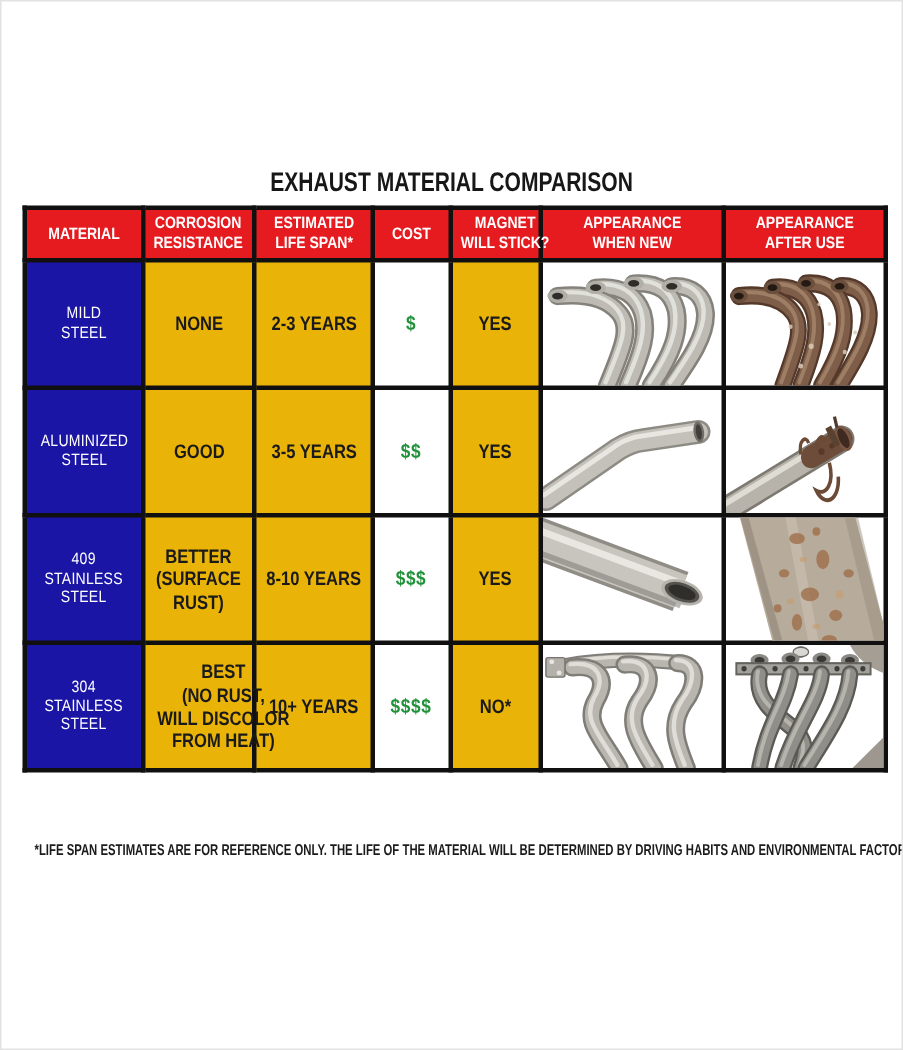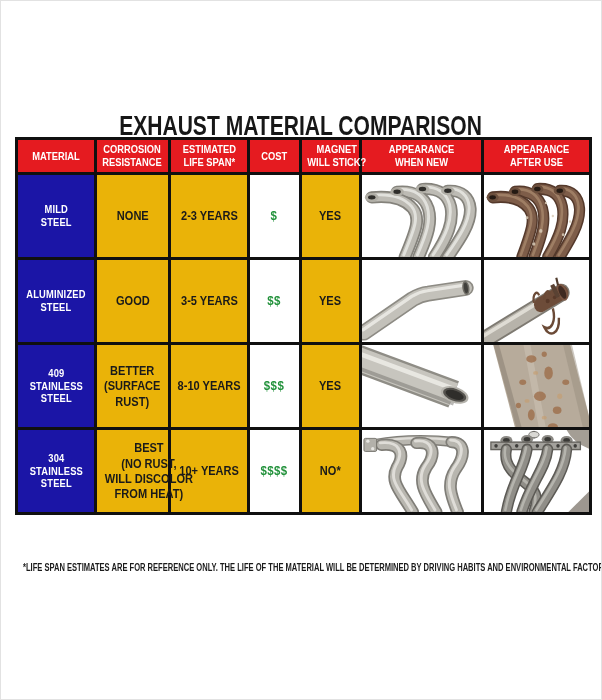--- a/index.html
+++ b/index.html
@@ -4,21 +4,21 @@
 <style>
   html,body{margin:0;padding:0;background:#fff;}
   .page{
     position:relative;width:602px;height:700px;background:#ffffff;
     border:1px solid #e2e2e2;box-sizing:border-box;overflow:hidden;
     font-family:"Liberation Sans","DejaVu Sans",sans-serif;
     -webkit-font-smoothing:antialiased;
   }
   .title{
     position:absolute;top:110px;left:0;right:0;margin:0;
-    text-align:center;font-size:27px;font-weight:800;color:#171717;
+    text-align:center;font-size:18px;font-weight:800;color:#171717;
     letter-spacing:0px;
   }
   .title .cond{transform:scaleX(0.78);}
   .cond{
     display:inline-block;transform:scaleX(0.85);transform-origin:center center;
     white-space:pre;line-height:1.18;
   }
   table.cmp{
     position:absolute;left:14px;top:136px;width:574px;
     border-collapse:collapse;table-layout:fixed;
@@ -26,21 +26,21 @@
   table.cmp th, table.cmp td{
     border:3px solid #101010;text-align:center;vertical-align:middle;
     padding:0;overflow:visible;
   }
   table.cmp th{
     background:var(--red);color:#ffffff;font-weight:800;font-size:11px;
     height:32px;
   }
   table.cmp tbody tr{height:85px;}
   td.material{
-    background:var(--blue);color:#ffffff;font-weight:700;font-size:11px;
+    background:var(--blue);color:#ffffff;font-weight:400;font-size:11px;
     letter-spacing:.2px;
   }
   td.plain{background:#eab308;color:#1a1a1a;font-weight:800;font-size:13px;}
   td.cost{background:#ffffff;color:var(--green);font-weight:800;font-size:13.5px;letter-spacing:.5px;}
   td.photo{background:#ffffff;padding:0;}
   td.photo svg{display:block;width:100%;height:82px;}
   .notes{position:absolute;left:22px;top:560px;right:10px;}
   .notes p{margin:0 0 3px 0;font-size:10.5px;font-weight:800;color:#1b1b1b;}
   .notes .cond{transform:scaleX(0.72);transform-origin:left center;white-space:nowrap;}
 </style>

